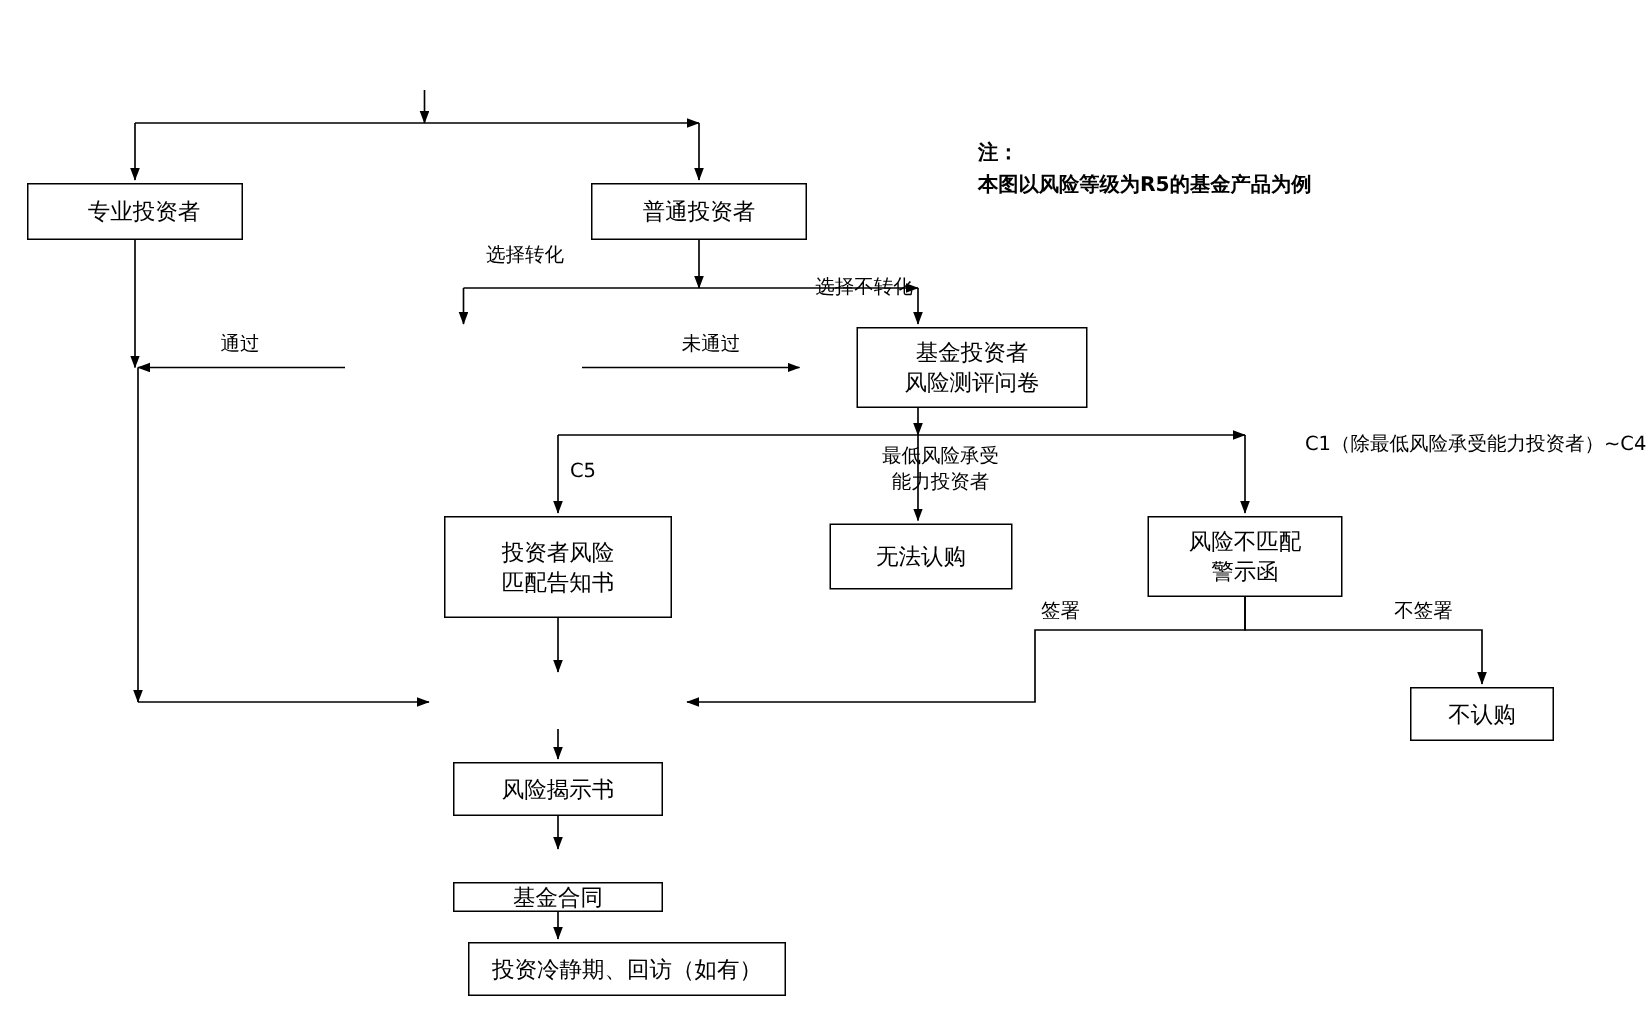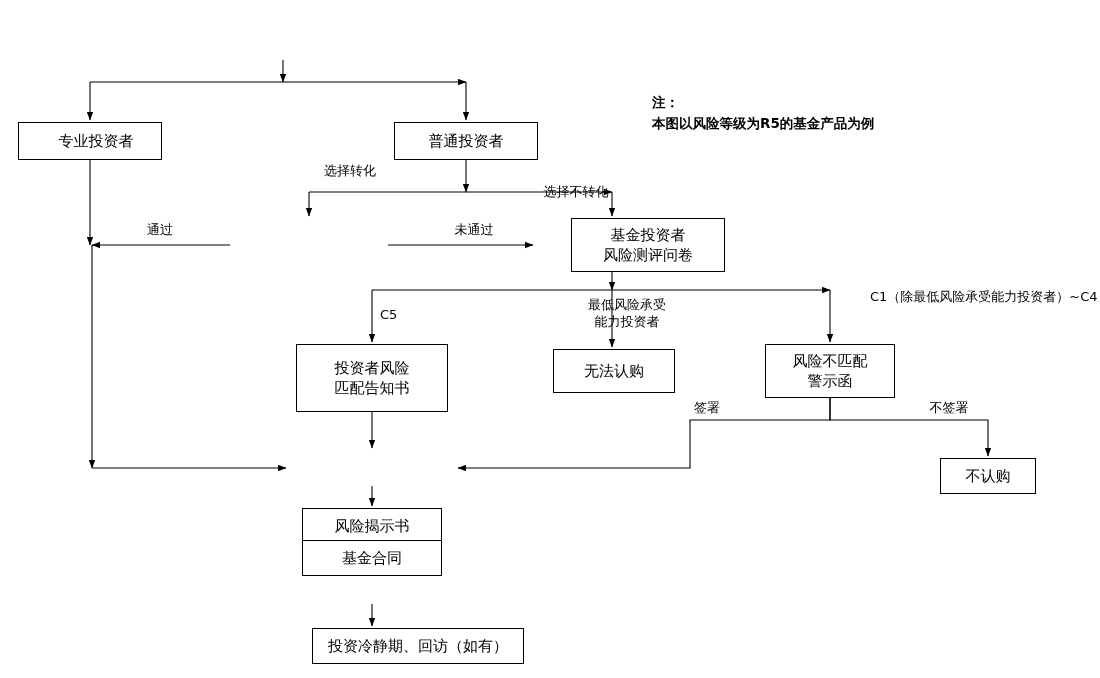--- a/index.html
+++ b/index.html
@@ -84,21 +84,21 @@
   <div class="node" style="left:18px;top:122px;width:144px;height:38px;padding-left:12px;">专业投资者</div>
   <div class="node" style="left:394px;top:122px;width:144px;height:38px;">普通投资者</div>
   <div class="node" style="left:535px;top:218px;width:154px;height:54px;margin-left:36px;">基金投资者
 风险测评问卷</div>
   <div class="node" style="left:296px;top:344px;width:152px;height:68px;">投资者风险
 匹配告知书</div>
   <div class="node" style="left:553px;top:349px;width:122px;height:44px;">无法认购</div>
   <div class="node" style="left:765px;top:344px;width:130px;height:54px;">风险不匹配
 警示函</div>
   <div class="node" style="left:302px;top:508px;width:140px;height:36px;">风险揭示书</div>
-  <div class="node" style="left:302px;top:540px;width:140px;height:36px;">基金合同</div>
+  <div class="node" style="left:302px;top:588px;width:140px;height:20px;">基金合同</div>
   <div class="node" style="left:264px;top:628px;width:212px;height:36px;margin-left:48px;">投资冷静期、回访（如有）</div>
   <div class="node" style="left:940px;top:458px;width:96px;height:36px;">不认购</div>
 
   <div class="lbl" style="left:305px;top:163px;width:90px;">选择转化</div>
   <div class="lbl" style="left:524px;top:163px;width:104px;margin-top:21px;">选择不转化</div>
   <div class="lbl" style="left:136px;top:222px;width:48px;">通过</div>
   <div class="lbl" style="left:441px;top:222px;width:66px;">未通过</div>
   <div class="lbl" style="left:380px;top:307px;width:30px;text-align:left;">C5</div>
   <div class="lbl" style="left:575px;top:297px;width:104px;">最低风险承受
 能力投资者</div>

